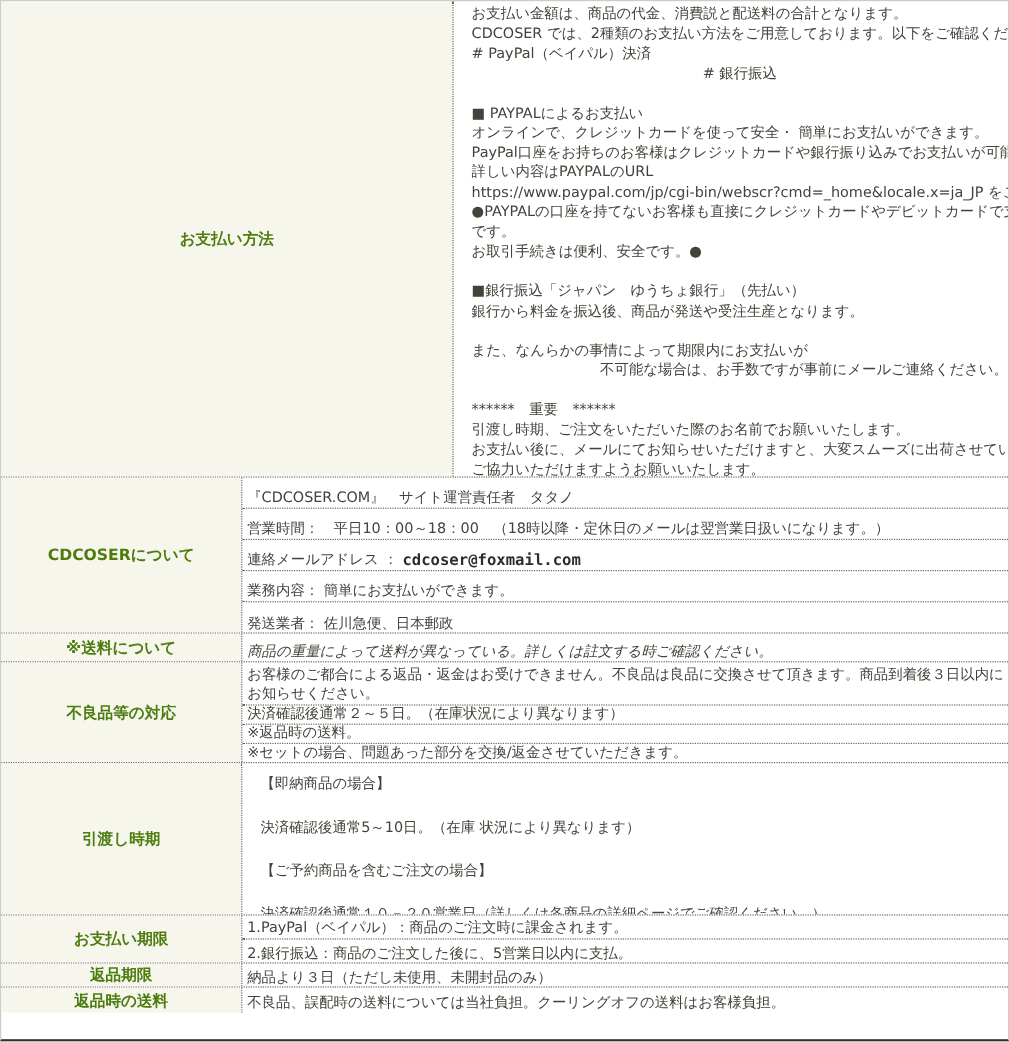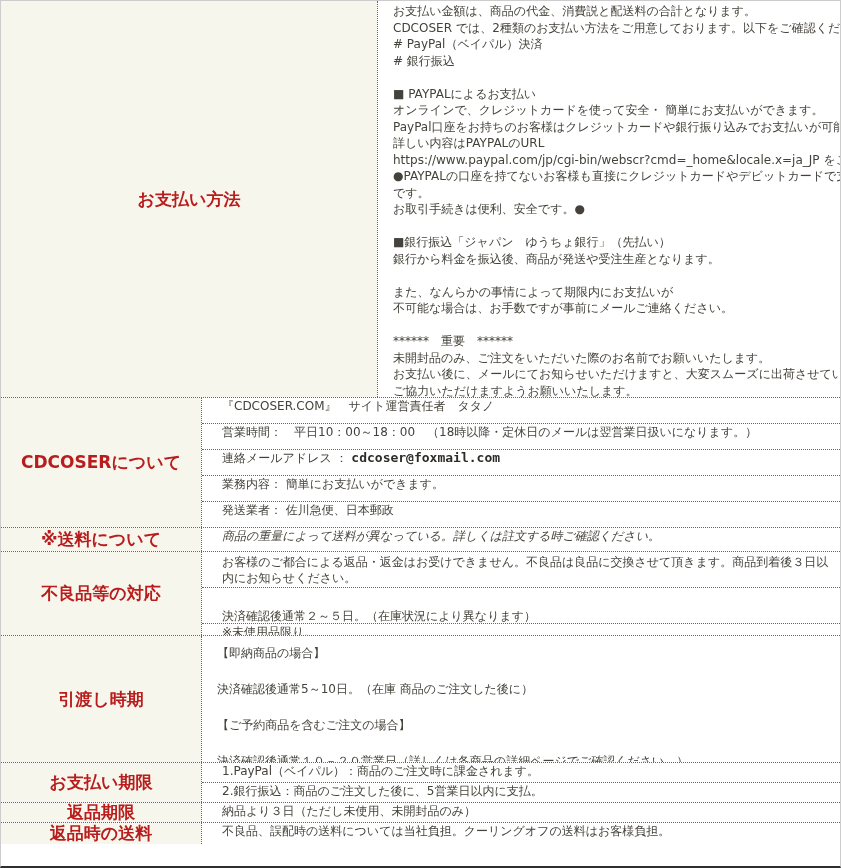--- a/index.html
+++ b/index.html
@@ -28,22 +28,22 @@
     border-bottom: 1px dotted #666666;
     overflow: hidden;
   }
   .row:last-child { border-bottom: none; }
   .lbl {
     background: #f7f6ec;
     display: flex;
     align-items: center;
     justify-content: center;
     font-weight: bold;
-    font-size: 17px;
-    color: #b91c1c;
+    font-size: 13px;
+    color: #4d7c0f;
     box-sizing: border-box;
     overflow: hidden;
     text-align: center;
   }
   .content {
     box-sizing: border-box;
     border-left: 1px dotted #666666;
     overflow: hidden;
     font-size: 12px;
     color: #44423a;
@@ -51,22 +51,22 @@
   .content.lines { padding: 2px 0 0 15px; }
   .line {
     white-space: pre;
     overflow: hidden;
     box-sizing: border-box;
   }
   .subrow {
     box-sizing: border-box;
     border-bottom: 1px dotted #666666;
     display: flex;
-    align-items: flex-start;
-    padding-left: 20px;
+    align-items: flex-end;
+    padding-left: 4px;
     white-space: pre;
     overflow: hidden;
   }
   .subrow:last-child { border-bottom: none; }
   .subrow.wrap {
     display: block;
     white-space: normal;
     line-height: 16px;
     padding-top: 2px;
     padding-right: 2px;
@@ -81,39 +81,39 @@
 </head>
 <body>
 
 <div class="tbl">
     <div class="row" style="grid-template-columns: 376px 1fr; height: 397px;">
       <div class="lbl">お支払い方法</div>
       <div class="content lines">
         <div class="line" style="height: 16.5px; line-height: 16.5px;">お支払い金額は、商品の代金、消費説と配送料の合計となります。</div>
         <div class="line" style="height: 16.5px; line-height: 16.5px;">CDCOSER では、2種類のお支払い方法をご用意しております。以下をご確認ください。</div>
         <div class="line" style="height: 16.5px; line-height: 16.5px;"># PayPal（ベイパル）決済</div>
-        <div class="line" style="height: 16.5px; line-height: 16.5px;"># 銀行振込</div>
+        <div class="line" style="height: 16.5px; line-height: 16.5px; text-align: center;"># 銀行振込</div>
         <div class="line" style="height: 16.5px; line-height: 16.5px;"></div>
         <div class="line" style="height: 16.5px; line-height: 16.5px;">■ PAYPALによるお支払い</div>
         <div class="line" style="height: 16.5px; line-height: 16.5px;">オンラインで、クレジットカードを使って安全・ 簡単にお支払いができます。</div>
         <div class="line" style="height: 16.5px; line-height: 16.5px;">PayPal口座をお持ちのお客様はクレジットカードや銀行振り込みでお支払いが可能です。</div>
         <div class="line" style="height: 16.5px; line-height: 16.5px;">詳しい内容はPAYPALのURL</div>
         <div class="line" style="height: 16.5px; line-height: 16.5px;">https://www.paypal.com/jp/cgi-bin/webscr?cmd=_home&amp;locale.x=ja_JP をご利用ください。</div>
         <div class="line" style="height: 16.5px; line-height: 16.5px;">●PAYPALの口座を持てないお客様も直接にクレジットカードやデビットカードで支払することも可能</div>
         <div class="line" style="height: 16.5px; line-height: 16.5px;">です。</div>
         <div class="line" style="height: 16.5px; line-height: 16.5px;">お取引手続きは便利、安全です。●</div>
         <div class="line" style="height: 16.5px; line-height: 16.5px;"></div>
         <div class="line" style="height: 16.5px; line-height: 16.5px;">■銀行振込「ジャパン　ゆうちょ銀行」（先払い）</div>
         <div class="line" style="height: 16.5px; line-height: 16.5px;">銀行から料金を振込後、商品が発送や受注生産となります。</div>
         <div class="line" style="height: 16.5px; line-height: 16.5px;"></div>
         <div class="line" style="height: 16.5px; line-height: 16.5px;">また、なんらかの事情によって期限内にお支払いが</div>
-        <div class="line" style="height: 16.5px; line-height: 16.5px;">不可能な場合は、お手数ですが事前にメールご連絡ください。</div>
+        <div class="line" style="height: 16.5px; line-height: 16.5px; text-align: right;">不可能な場合は、お手数ですが事前にメールご連絡ください。</div>
         <div class="line" style="height: 16.5px; line-height: 16.5px;"></div>
         <div class="line" style="height: 16.5px; line-height: 16.5px;">******　重要　******</div>
-        <div class="line" style="height: 16.5px; line-height: 16.5px;">未開封品のみ、ご注文をいただいた際のお名前でお願いいたします。</div>
+        <div class="line" style="height: 16.5px; line-height: 16.5px;">引渡し時期、ご注文をいただいた際のお名前でお願いいたします。</div>
         <div class="line" style="height: 16.5px; line-height: 16.5px;">お支払い後に、メールにてお知らせいただけますと、大変スムーズに出荷させていただけます。</div>
         <div class="line" style="height: 16.5px; line-height: 16.5px;">ご協力いただけますようお願いいたします。</div>
       </div>
     </div>
     <div class="row" style="grid-template-columns: 200px 1fr; height: 130px;">
       <div class="lbl">CDCOSERについて</div>
       <div class="content">
         <div class="subrow" style="height: 26px;"><span>『CDCOSER.COM』　サイト運営責任者　タタノ</span></div>
         <div class="subrow" style="height: 26px;"><span>営業時間：　平日10：00～18：00　（18時以降・定休日のメールは翌営業日扱いになります。）</span></div>
         <div class="subrow" style="height: 26px;"><span>連絡メールアドレス ： </span><span class="bold-mono">cdcoser@foxmail.com</span></div>
@@ -124,31 +124,31 @@
     <div class="row" style="grid-template-columns: 200px 1fr; height: 24px;">
       <div class="lbl">※送料について</div>
       <div class="content">
         <div class="subrow" style="height: 24px; font-style: italic;"><span>商品の重量によって送料が異なっている。詳しくは註文する時ご確認ください。</span></div>
       </div>
     </div>
     <div class="row" style="grid-template-columns: 200px 1fr; height: 84px;">
       <div class="lbl">不良品等の対応</div>
       <div class="content">
         <div class="subrow wrap" style="height: 36px;"><span>お客様のご都合による返品・返金はお受けできません。不良品は良品に交換させて頂きます。商品到着後３日以内にお知らせください。</span></div>
-        <div class="subrow" style="height: 16px; margin-top: 20px;"><span>決済確認後通常２～５日。（在庫状況により異なります）</span></div>
-        <div class="subrow" style="height: 16px;"><span>※未使用品限り。</span></div>
+        <div class="subrow" style="height: 16px;"><span>決済確認後通常２～５日。（在庫状況により異なります）</span></div>
+        <div class="subrow" style="height: 16px;"><span>※返品時の送料。</span></div>
         <div class="subrow" style="height: 16px;"><span>※セットの場合、問題あった部分を交換/返金させていただきます。</span></div>
       </div>
     </div>
     <div class="row" style="grid-template-columns: 200px 1fr; height: 127px;">
       <div class="lbl">引渡し時期</div>
       <div class="content lines" style="padding-top: 8px;">
         <div class="line" style="height: 18px; line-height: 18px;">【即納商品の場合】</div>
         <div class="line" style="height: 18px; line-height: 18px;"></div>
-        <div class="line" style="height: 18px; line-height: 18px;">決済確認後通常5～10日。（在庫 商品のご注文した後に）</div>
+        <div class="line" style="height: 18px; line-height: 18px;">決済確認後通常5～10日。（在庫 状況により異なります）</div>
         <div class="line" style="height: 18px; line-height: 18px;"></div>
         <div class="line" style="height: 18px; line-height: 18px;">【ご予約商品を含むご注文の場合】</div>
         <div class="line" style="height: 18px; line-height: 18px;"></div>
         <div class="line" style="height: 18px; line-height: 18px;">決済確認後通常１０－２０営業日（詳しくは各商品の詳細ページでご確認ください。）</div>
       </div>
     </div>
     <div class="row" style="grid-template-columns: 200px 1fr; height: 40px;">
       <div class="lbl">お支払い期限</div>
       <div class="content">
         <div class="subrow" style="height: 20px;"><span>1.PayPal（ベイパル）：商品のご注文時に課金されます。</span></div>

